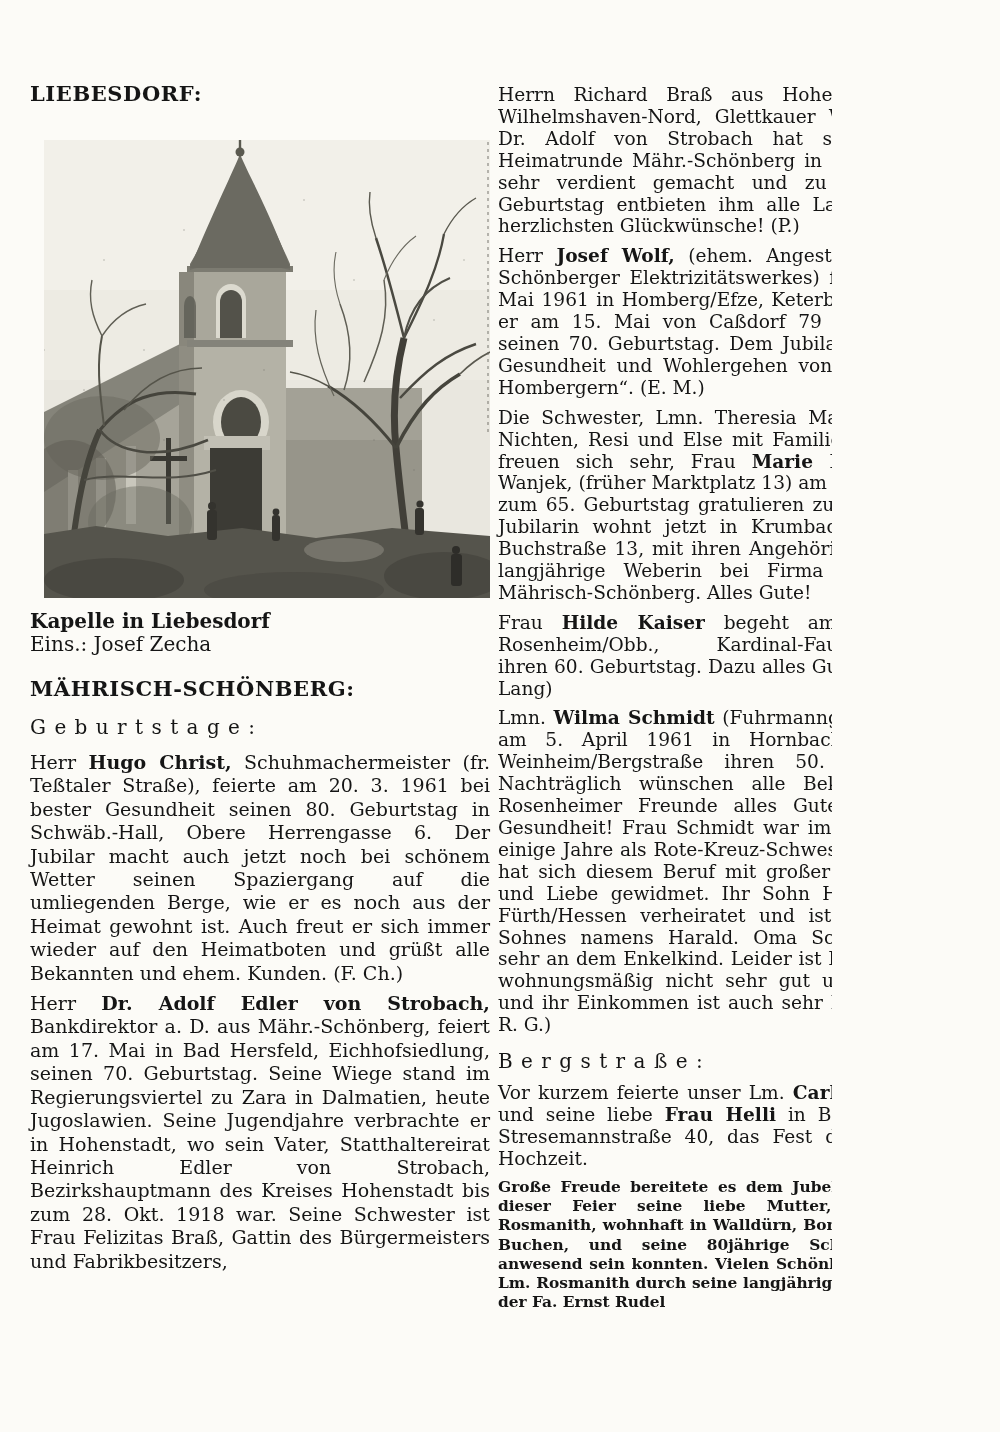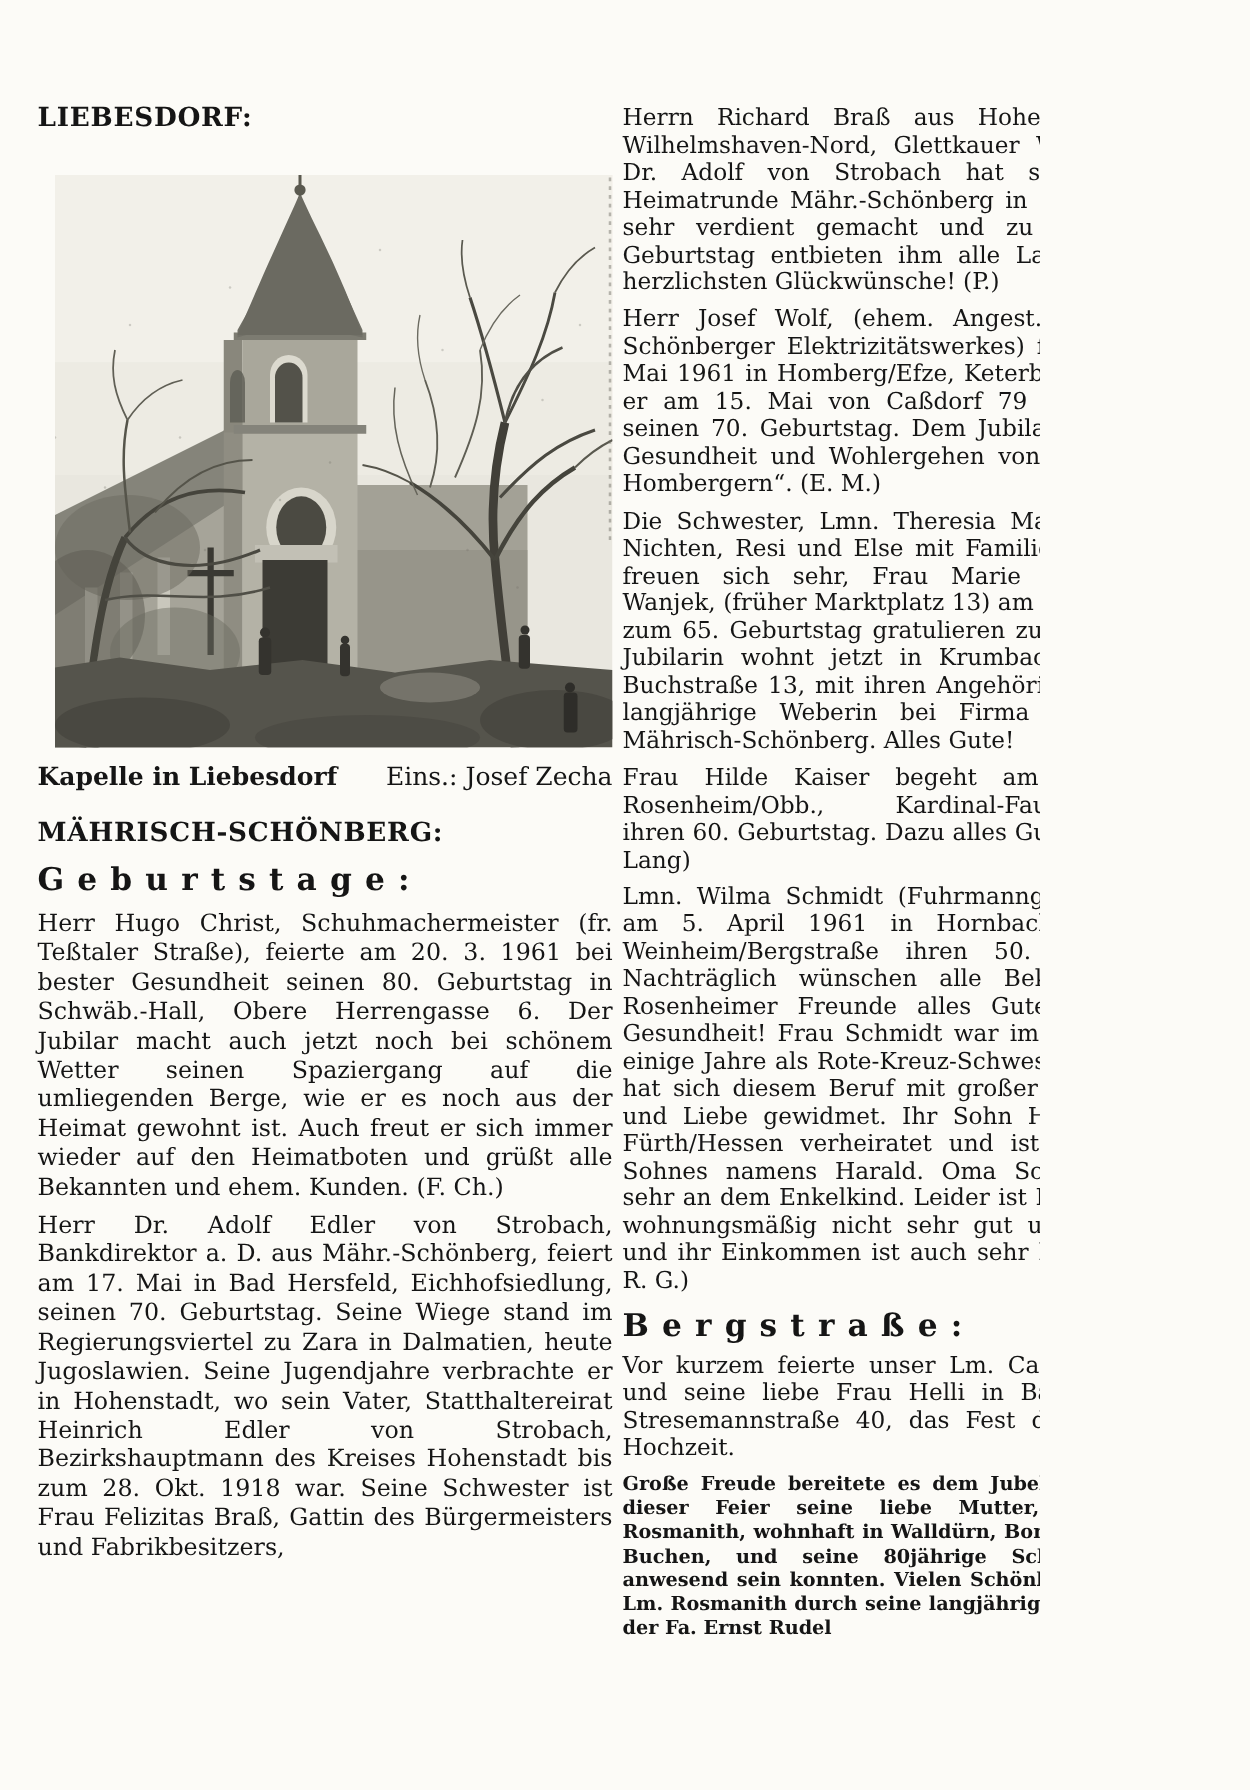--- a/index.html
+++ b/index.html
@@ -22,38 +22,38 @@
     font-weight:700;letter-spacing:0.6px;
   }
   .photo{
     margin:34px 0 0 14px;padding:0;
     width:446px;height:458px;
   }
   .photo svg{display:block;width:446px;height:458px;}
   .caption{
     display:flex;justify-content:space-between;align-items:baseline;
     margin-top:12px;
-    font-size:20px;line-height:23px;
+    font-size:20px;line-height:23px;flex-direction:column;
   }
   .cap-bold{font-weight:700;}
   .section-title.mt{margin-top:21px;}
   .subheading{
     margin:15px 0 13px 0;
-    font-size:25px;line-height:22px;
-    font-weight:700;letter-spacing:0.42em;
+    font-size:20px;line-height:22px;
+    font-weight:400;letter-spacing:0.42em;
   }
   .col-right .subheading{margin:14px 0 10px 0;}
   .para{
     margin:0 0 7px 0;
     font-size:19px;line-height:23.4px;
     text-align:justify;
     hyphens:auto;-webkit-hyphens:auto;
   }
   .col-right .para{font-size:18.6px;line-height:21.9px;margin-bottom:8px;}
-  .para strong{font-weight:400;}
+  .para strong{font-weight:700;}
   .para.small{
     font-size:15.4px;line-height:19.3px;
     font-weight:700;margin-bottom:0;
   }
   .page-number{
     position:absolute;left:920px;top:1330px;width:58px;
     text-align:center;
     font-family:"DejaVu Sans","Liberation Sans",sans-serif;
     font-size:16px;font-weight:700;
   }

